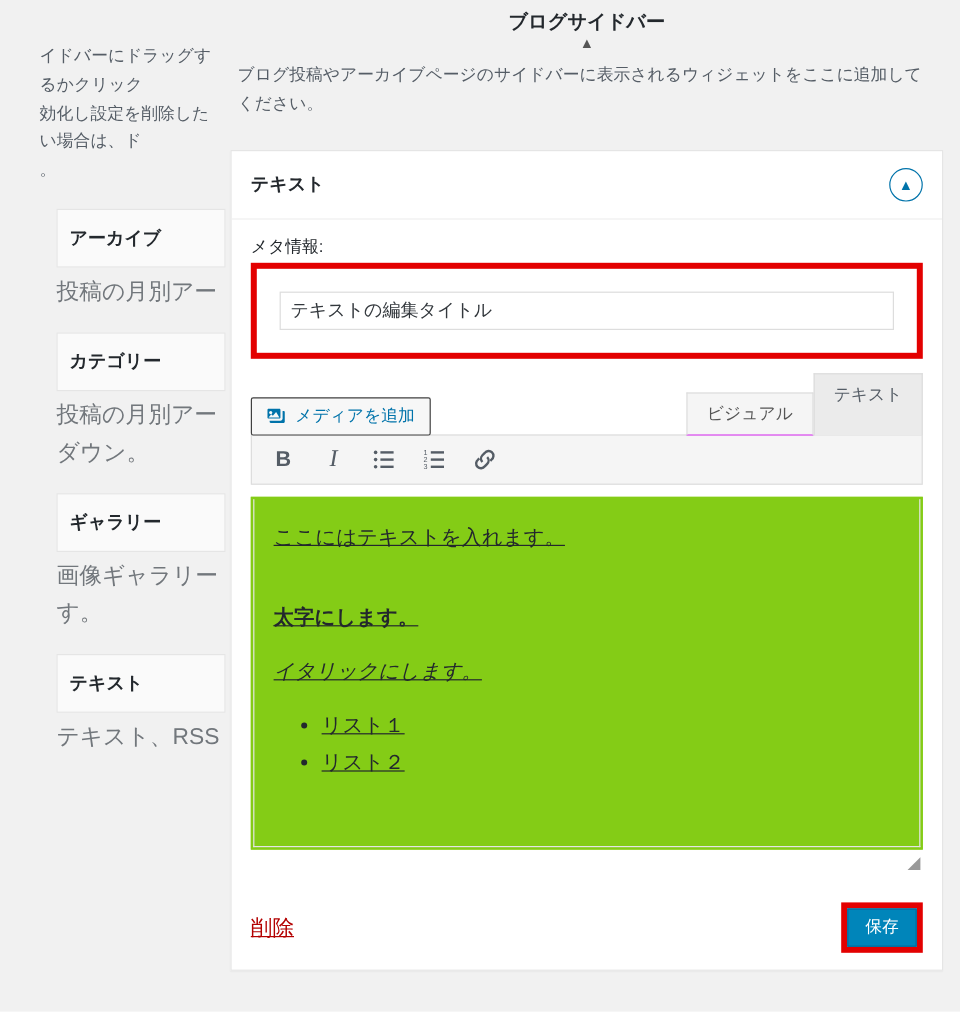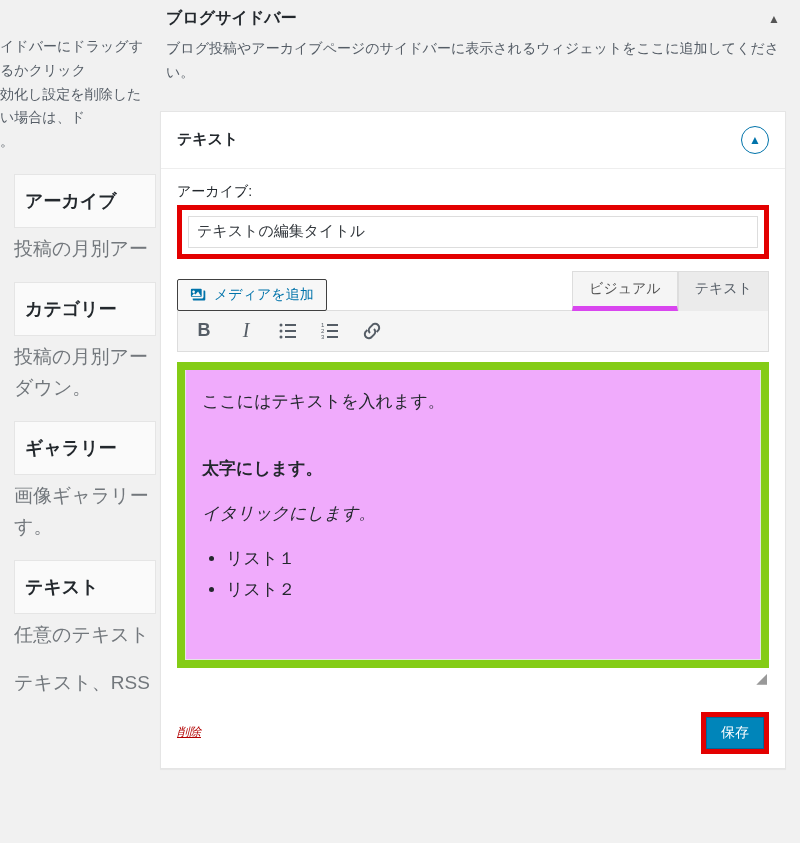--- a/index.html
+++ b/index.html
@@ -15,36 +15,37 @@
   }
 
   .screen {
     display: flex;
     width: 100%;
     height: 100%;
   }
 
   
   .left-col {
-    width: 160px;
+    width: 192px;
     padding-top: 35px;
     flex-shrink: 0;
+    padding-left: 33px;
   }
   .left-intro {
     padding: 0 6px 20px 0;
     font-size: 14px;
     color: #555d66;
     line-height: 1.7;
   }
   .widget-box {
     background: #fafafa;
     border: 1px solid #e5e5e5;
     margin: 0 4px 6px 14px;
     padding: 14px 10px;
-    font-size: 18px;
+    font-size: 15px;
     font-weight: 600;
     color: #23282d;
   }
   .widget-desc {
     margin: 6px 4px 18px 14px;
     font-size: 19px;
     color: #72777c;
     line-height: 1.6;
   }
 
@@ -52,20 +53,21 @@
   .right-col {
     flex: 1;
     padding: 0 14px 0 0;
     position: relative;
   }
   .sidebar-head {
     display: flex;
     justify-content: space-between;
     align-items: center;
     padding: 8px 6px 4px 6px;
+    flex-direction: column;
   }
   .sidebar-head h3 {
     font-size: 16px;
     font-weight: 700;
     color: #23282d;
   }
   .sidebar-head .caret {
     color: #555;
     font-size: 12px;
   }
@@ -109,21 +111,21 @@
     padding: 14px 16px 14px 16px;
   }
   .field-label {
     font-size: 14px;
     color: #23282d;
     margin-bottom: 4px;
   }
 
   .title-wrap {
     border: 5px solid #e30000;
-    padding: 6px;
+    padding: 19px;
     margin-bottom: 12px;
   }
   .title-input {
     width: 100%;
     height: 32px;
     border: 1px solid #ddd;
     padding: 0 8px;
     font-size: 15px;
     color: #32373c;
     background: #fff;
@@ -157,22 +159,23 @@
     padding: 8px 16px;
     font-size: 14px;
     color: #555d66;
     background: #ebebeb;
     border: 1px solid #ddd;
     border-bottom: none;
     cursor: pointer;
   }
   .etab.active {
     background: #f5f5f5;
-    border-bottom: 5px solid #d946ef;
+    border-bottom: 1px solid #d946ef;
     color: #555;
+    margin-top: 16px;
   }
 
   .format-bar {
     background: #f5f5f5;
     border: 1px solid #ddd;
     display: flex;
     align-items: center;
     gap: 18px;
     padding: 8px 14px;
     margin-top: -1px;
@@ -182,59 +185,59 @@
     display: flex; align-items: center; justify-content: center;
     font-size: 18px;
     color: #555d66;
     cursor: pointer;
     font-family: Georgia, serif;
   }
   .fbtn.bold { font-weight: 700; font-family: inherit; }
   .fbtn.italic { font-style: italic; font-family: Georgia, serif; font-size: 20px; }
 
   .editor-wrap {
-    border: 8px solid #84cc16;
+    border: 2px solid #84cc16;
     margin-top: 10px;
-    background: #f0abfc;
+    background: #84cc16;
+    text-decoration: underline;
   }
   .editor-area {
     border: 1px solid #e5e5e5;
     border-top: none;
     min-height: 290px;
     padding: 18px 16px 14px 16px;
     font-size: 17px;
     color: #23282d;
     font-family: "Hiragino Mincho ProN", "Yu Mincho", serif;
     line-height: 1.6;
     position: relative;
   }
   .editor-area p { margin-bottom: 18px; }
   .editor-area .bold { font-weight: 700; margin-top: 40px; }
   .editor-area .italic { font-style: italic; }
-  .editor-area ul { margin-left: 24px; }
+  .editor-area ul { margin-left: 40px; }
   .editor-area ul li { margin-bottom: 4px; }
   .resize-handle {
     font-size: 14px; color: #999;
     letter-spacing: -2px;
     text-align: right;
     padding: 2px 4px;
   }
 
   .panel-footer {
     display: flex;
     justify-content: space-between;
     align-items: center;
     padding: 10px 16px 14px 16px;
   }
   .delete-link {
     color: #b30000;
-    font-size: 12px;
+    font-size: 18px;
     text-decoration: underline;
     cursor: pointer;
-    font-style: italic;
   }
   .save-wrap {
     border: 5px solid #e30000;
     display: inline-block;
   }
   .save-btn {
     background: #0085ba;
     color: #fff;
     border: 1px solid #006799;
     padding: 6px 14px;
@@ -267,42 +270,41 @@
 
     <div class="widget-box">
       <span>ギャラリー</span>
     </div>
     <div class="widget-desc" style="white-space:pre-line">画像ギャラリー
 す。</div>
 
     <div class="widget-box">
       <span>テキスト</span>
     </div>
-    <div class="widget-desc">任意のテキスト</div>
 
     <div class="widget-desc">テキスト、RSS</div>
   </div>
 
   <div class="right-col">
     <div class="sidebar-head">
       <h3>ブログサイドバー</h3>
       <span class="caret">▲</span>
     </div>
     <div class="sidebar-sub">ブログ投稿やアーカイブページのサイドバーに表示されるウィジェットをここに追加してください。</div>
 
     <div class="widget-panel">
       <div class="widget-panel-head">
         <span class="title">テキスト</span>
         <span class="collapse-circle">
           <span>▲</span>
         </span>
       </div>
 
       <div class="widget-panel-body">
-        <div class="field-label">アーカイブ:</div>
+        <div class="field-label">メタ情報:</div>
         <div class="title-wrap">
           <input class="title-input" type="text" value="テキストの編集タイトル" style="">
         </div>
 
         <div class="toolbar-row">
           <button class="media-btn">
             <svg viewBox="0 0 20 20">
                 <path d="M13 11V4c0-.6-.4-1-1-1H2c-.6 0-1 .4-1 1v7c0 .6.4 1 1 1h10c.6 0 1-.4 1-1zM4 5c.8 0 1.5.7 1.5 1.5S4.8 8 4 8s-1.5-.7-1.5-1.5S3.2 5 4 5zm8 6H2l2.5-3 1.5 1.5L9 6l3 5zm3-7v8c0 1.1-.9 2-2 2H3v1c0 .6.4 1 1 1h12c.6 0 1-.4 1-1V6c0-.6-.4-1-1-1h-1z"></path>
               </svg>
             <span>メディアを追加</span>

